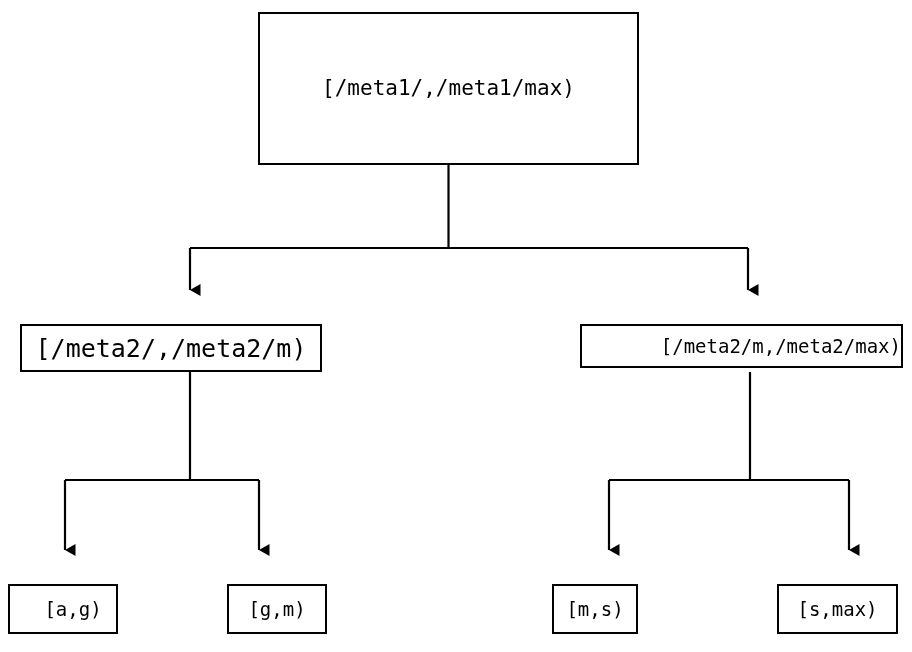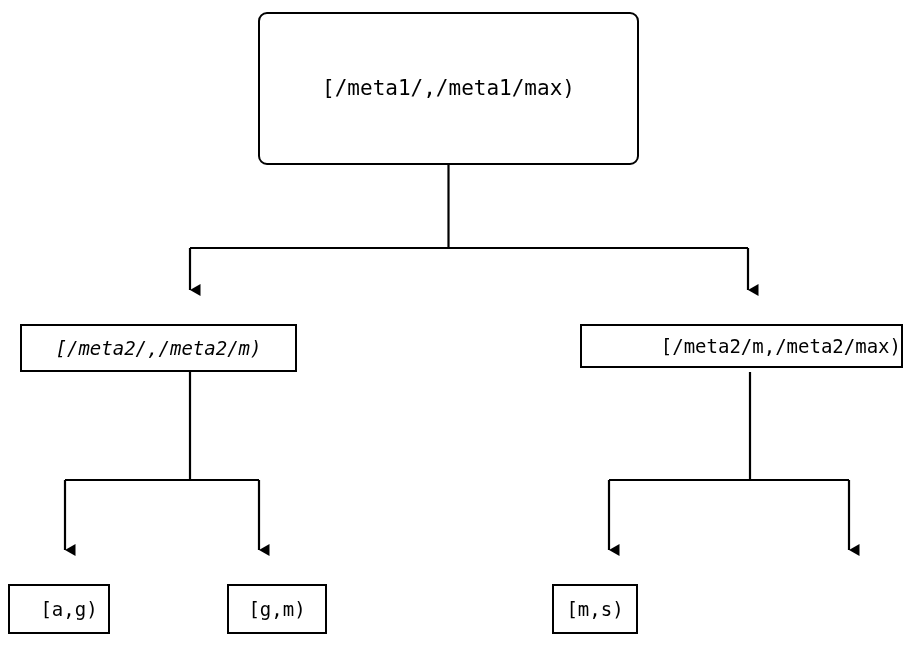--- a/index.html
+++ b/index.html
@@ -39,46 +39,44 @@
     line-height: 1;
     letter-spacing: 0px;
   }
   
   #node-root {
     left: 258px;
     top: 12px;
     width: 381px;
     height: 153px;
     font-size: 21px;
-    border-radius: 9px;
   }
   
   #node-meta2-lo {
     left: 20px;
     top: 324px;
-    width: 277px;
+    width: 302px;
     height: 48px;
-    font-size: 19px;
-    font-style: italic;
+    font-size: 25px;
   }
   #node-meta2-hi {
     left: 580px;
     top: 324px;
     width: 323px;
     height: 44px;
     font-size: 19px;
     justify-content: flex-end;
   }
   
   .leaf {
     top: 584px;
     height: 50px;
     font-size: 19px;
   }
-  #node-leaf-ag   { left: 8px;   width: 102px; padding-left: 20px; }
+  #node-leaf-ag   { left: 8px;   width: 110px; padding-left: 20px; }
   #node-leaf-gm   { left: 205px; width: 100px; margin-left: 22px; }
   #node-leaf-ms   { left: 552px; width: 86px; }
   #node-leaf-smax { left: 777px; width: 121px; }
 </style>
 </head>
 <body>
 
 <div id="diagram-root">
 
   <svg id="connector-layer" width="912" height="652" viewBox="0 0 912 652" xmlns="http://www.w3.org/2000/svg">
@@ -121,14 +119,17 @@
   </div>
 
   <div class="node leaf" id="node-leaf-gm">
     <span class="node-label">[g,m)</span>
   </div>
 
   <div class="node leaf" id="node-leaf-ms">
     <span class="node-label">[m,s)</span>
   </div>
 
+  <div class="node leaf" id="node-leaf-smax">
+    <span class="node-label">[s,max)</span>
+  </div>
 
 </div>
 
 </body></html>

